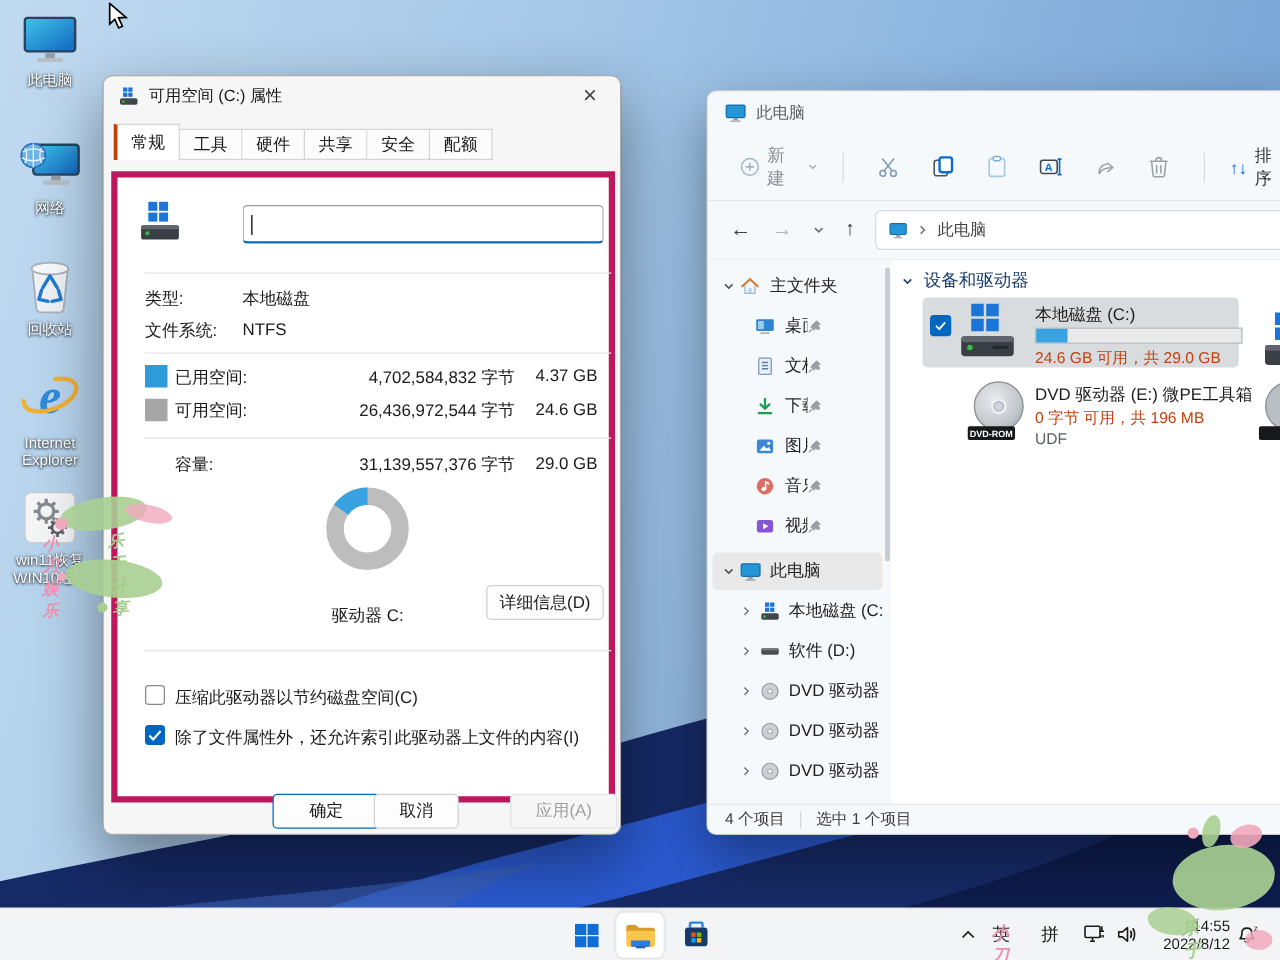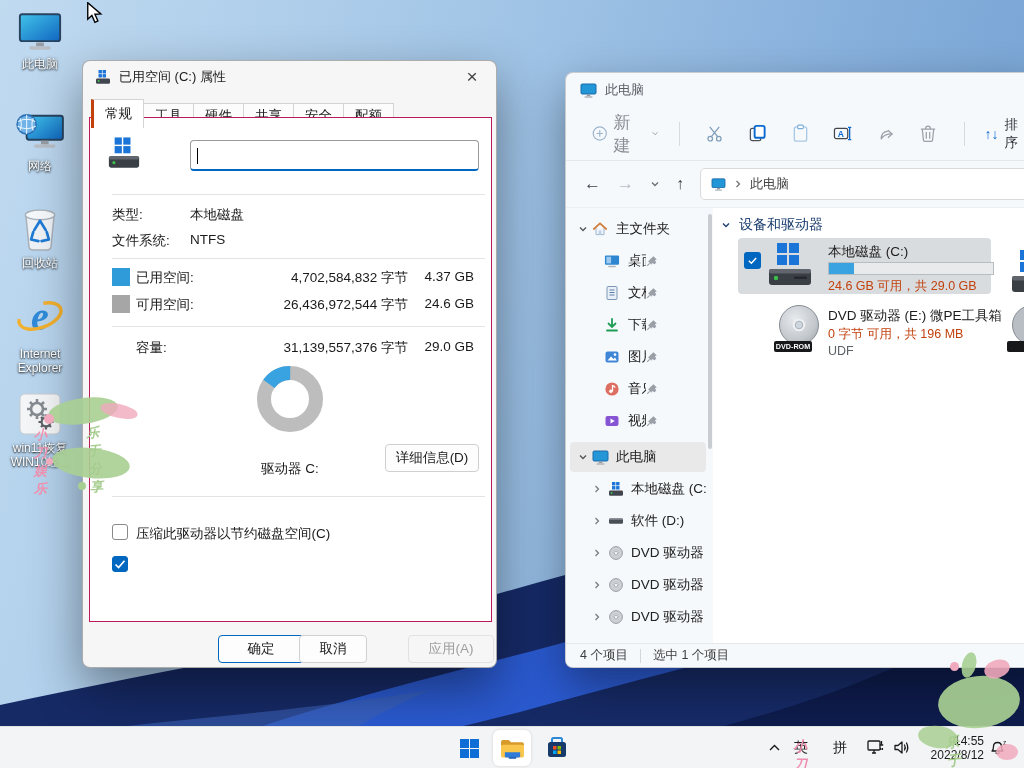--- a/index.html
+++ b/index.html
@@ -38,21 +38,21 @@
   .ex-status{position:absolute;left:0;bottom:0;width:100%;height:24px;border-top:1px solid #e6e9ec;background:#f6f9fc;display:flex;align-items:center;gap:12px;padding-left:14px;font-size:12.5px;color:#3c3c3c}
   .st-sep{width:1px;height:14px;background:#d4d7da}
   
   #dlg{left:82px;top:60px;width:415px;height:608px;background:#f6f6f6;border:1px solid rgba(0,0,0,.3);border-radius:8px;box-shadow:0 20px 50px rgba(0,0,0,.42)}
   .dlg-title{position:absolute;left:0;top:0;width:100%;height:32px;display:flex;align-items:center;padding-left:12px;gap:8px;font-size:13px}
   .dlg-x{position:absolute;right:4px;top:2px;width:40px;height:28px;display:flex;align-items:center;justify-content:center;font-size:19px;color:#444}
   .tabs{position:absolute;left:8px;top:38px;display:flex;align-items:flex-end}
   .tab{height:25px;padding:0 11px;display:flex;align-items:center;font-size:13.5px;background:#fcfcfc;border:1px solid #d4d4d4;border-left:none}
   .tab:first-child{border-left:1px solid #d4d4d4}
   .tab.active{height:29px;background:#fff;border-bottom:none;position:relative;z-index:2;border-left:3px solid #c2410c}
-  .page{position:absolute;left:6px;top:56px;width:403px;height:505px;background:#fff;border:1px solid #be185d}
+  .page{position:absolute;left:6px;top:76px;width:403px;height:505px;background:#fff;border:5px solid #be185d}
   .sep{position:absolute;left:22px;width:373px;height:1px;background:#e3e3e3}
   .frow{position:absolute;left:22px;font-size:13.5px;color:#1a1a1a}
   .num{position:absolute;text-align:right;font-size:13.5px}
   .sq{position:absolute;width:18px;height:18px}
   .dbtn{position:absolute;height:28px;background:#fdfdfd;border:1px solid #d0d0d0;border-radius:4px;display:flex;align-items:center;justify-content:center;font-size:13.5px}
   .dbtn.def{border:1.5px solid #0067c0}
   .dbtn.dis{color:#9f9f9f;background:#f6f6f6;border-color:#e2e2e2}
   .cb{position:absolute;width:16px;height:16px;border-radius:3px;border:1px solid #8a8a8a;background:#fff}
   .cb.on{background:#0067c0;border-color:#0067c0}
   .cblbl{position:absolute;font-size:13.5px}
@@ -159,21 +159,21 @@
       </svg>
       <span style="color:#5a5f66">此电脑</span>
     </div>
 
     <div class="ex-toolbar">
       <div class="tb-btn">
         <svg width="17" height="17" viewBox="0 0 17 17">
           <circle cx="8.5" cy="8.5" r="7.2" fill="none" stroke="#9db4cc" stroke-width="1.3"></circle>
           <path d="M8.5 5v7M5 8.5h7" stroke="#9db4cc" stroke-width="1.3"></path>
         </svg>
-        <span style="color:#8a8f96;font-size:17px">新建</span>
+        <span style="color:#8a8f96;font-size:14px">新建</span>
         <svg width="9" height="9" viewBox="0 0 10 10">
             <polyline points="2,3.5 5,6.5 8,3.5" fill="none" stroke="#9aa0a7" stroke-width="1.2"></polyline>
           </svg>
       </div>
       <div class="tb-sep"></div>
       <div class="tb-ico">
         <svg width="19" height="19" viewBox="0 0 20 20">
           <g stroke="#7e9cb8" stroke-width="1.3" fill="none">
             <path d="M5 3 L13.5 13.5 M15 3 L6.5 13.5"></path>
             <circle cx="5.5" cy="15.5" r="2.4"></circle>
@@ -493,21 +493,21 @@
       <svg width="16" height="16" viewBox="0 0 16 16">
         <g fill="#1b74d8">
             <rect x="3.5" y="1" width="3.4" height="3.4"></rect>
             <rect x="7.6" y="1" width="3.4" height="3.4"></rect>
             <rect x="3.5" y="5.1" width="3.4" height="3.4"></rect>
             <rect x="7.6" y="5.1" width="3.4" height="3.4"></rect>
           </g>
         <rect x="1" y="9.5" width="14" height="5.3" rx="1.4" fill="#41454d"></rect>
         <circle cx="3.6" cy="12.1" r="1" fill="#3ac04a"></circle>
       </svg>
-      <span>已用空间 (C:) 属性</span>
+      <span>可用空间 (C:) 属性</span>
     </div>
     <div class="dlg-x">×</div>
 
     <div class="tabs">
       <div class="tab active">常规</div>
       <div class="tab">工具</div>
       <div class="tab">硬件</div>
       <div class="tab">共享</div>
       <div class="tab">安全</div>
       <div class="tab">配额</div>
@@ -566,20 +566,21 @@
       <div class="sep" style="top:378px"></div>
 
       <div class="cb" style="left:22px;top:406px"></div>
       <div class="cblbl" style="left:46px;top:407px">压缩此驱动器以节约磁盘空间(C)</div>
 
       <div class="cb on" style="left:22px;top:438px">
         <svg width="14" height="14" viewBox="0 0 14 14">
             <polyline points="2.5,7.5 5.6,10.5 11.5,3.8" fill="none" stroke="#fff" stroke-width="1.7"></polyline>
           </svg>
       </div>
+      <div class="cblbl" style="left:46px;top:439px">除了文件属性外，还允许索引此驱动器上文件的内容(I)</div>
     </div>
 
     <div class="dbtn def" style="left:135px;top:574px;width:86px">确定</div>
     <div class="dbtn" style="left:216px;top:574px;width:68px">取消</div>
     <div class="dbtn dis" style="left:325px;top:574px;width:86px">应用(A)</div>
   </div>
 
   <div id="taskbar">
     <div class="tk" style="left:450px">
       <svg width="19" height="19" viewBox="0 0 19 19">

